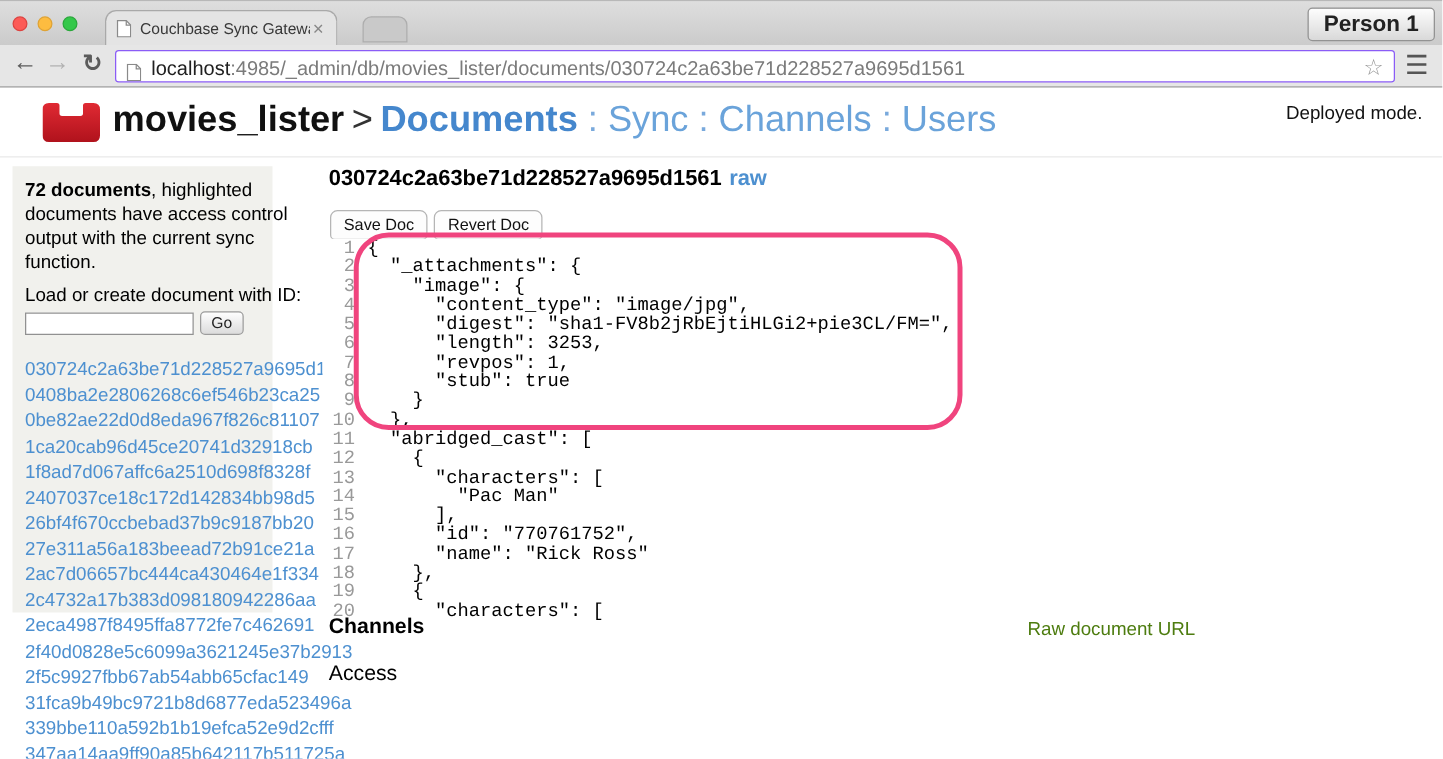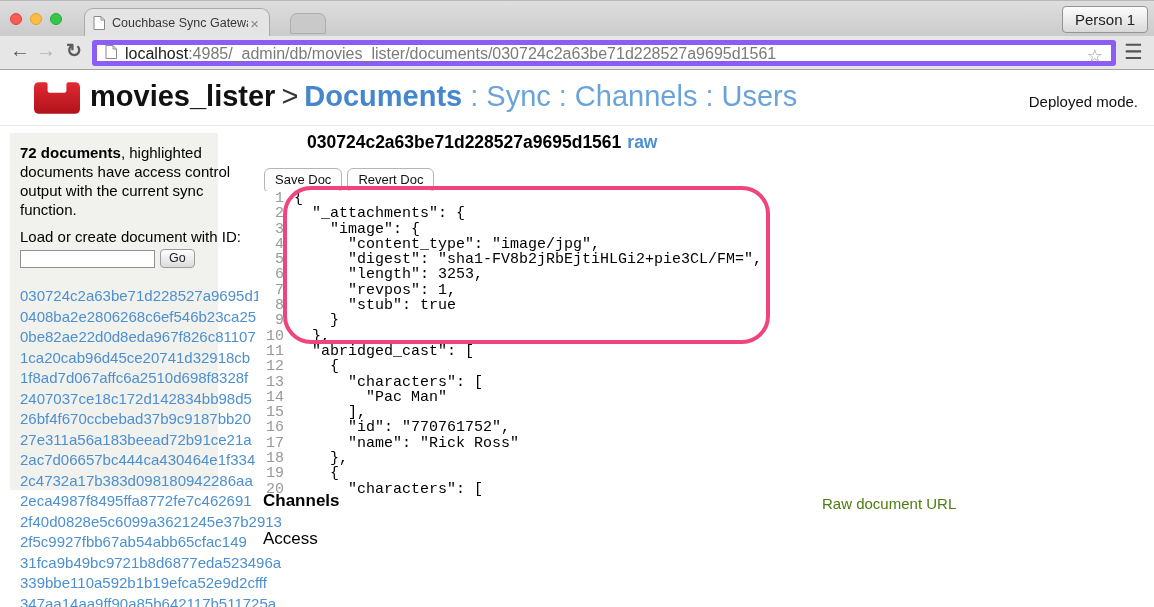--- a/index.html
+++ b/index.html
@@ -18,67 +18,67 @@
   .tab { position:absolute; left:84px; top:7px; width:186px; height:29px;
          background:#e4e4e4; border:1px solid #a9a9a9; border-bottom:none;
          border-radius:9px 9px 0 0; display:flex; align-items:center; padding:0 8px; }
   .tab-title { font-size:12.5px; color:#383838; margin-left:7px; flex:1;
                white-space:nowrap; overflow:hidden; }
   .tab-close { color:#878787; font-size:15px; line-height:1; cursor:default; padding:0 2px; }
   .newtab { position:absolute; left:290px; top:12px; width:36px; height:21px;
             background:#c9c9c9; border:1px solid #adadad; border-radius:7px 7px 0 0; }
   .profile-btn { position:absolute; right:6px; top:5px; height:27px; padding:0 12px;
                  background:linear-gradient(#fdfdfd,#d9d9d9); border:1px solid #939393;
-                 border-radius:4px; font-size:15px; color:#222; display:flex; align-items:center; }
+                 border-radius:4px; font-size:18px; color:#222; display:flex; align-items:center;font-weight:bold; }
   .toolbar { position:absolute; left:0; top:36px; width:1154px; height:34px;
              background:#e6e6e6; border-bottom:1px solid #a2a2a2; }
   .nav-btn { position:absolute; top:3px; font-size:20px; font-weight:bold; color:#5c5c5c;
              width:24px; text-align:center; }
   .nav-back { left:8px; }
   .nav-fwd  { left:34px; color:#b3b3b3; }
   .nav-reload { left:62px; font-size:19px; }
   .omnibox { position:absolute; left:92px; top:4px; width:1024px; height:26px;
-             background:#fff; border:5px solid #8b5cf6; border-radius:3px;
-             display:flex; align-items:flex-start; padding:0 8px; }
+             background:#fff; border:1px solid #8b5cf6; border-radius:3px;
+             display:flex; align-items:flex-end; padding:0 8px; }
   .url { font-size:16px; margin-left:8px; white-space:nowrap; overflow:hidden; flex:1; }
   .url .host { color:#202020; }
   .url .path { color:#7b7b7b; }
   .star { color:#9a9a9a; font-size:18px; margin-left:6px; }
   .menu-icon { position:absolute; left:1124px; top:40px; font-size:21px; color:#555; }
 
   
   .app-header { position:absolute; left:0; top:71px; width:1154px; height:55px;
                 background:#fff; border-bottom:1px solid #e9e9e9; }
   .logo { position:absolute; left:34px; top:11px; }
   .crumbs { position:absolute; left:90px; top:9px; font-size:29px; white-space:nowrap; }
   .crumb-db { font-weight:bold; color:#111; }
   .crumb-gt { color:#333; padding:0 6px; }
   .nav-link { text-decoration:none; color:#6aa3da; }
   .nav-link.active { color:#4587cd; font-weight:bold; }
   .nav-colon { color:#79a9dc; padding:0 8px; }
-  .mode { position:absolute; right:16px; top:11px; font-size:15px; color:#111;margin-top:11px; }
+  .mode { position:absolute; right:16px; top:11px; font-size:15px; color:#111; }
 
   
   .sidebar { position:absolute; left:10px; top:133px; width:208px; height:357px;
              background:#f1f1ed; padding:10px 16px 0 10px; overflow:visible; z-index:1; }
   .summary { font-size:15px; line-height:19px; color:#000; width:228px; }
   .load-label { font-size:15px; color:#000; margin-top:9px; white-space:nowrap; }
   .load-row { margin-top:4px; display:flex; align-items:center; }
   .doc-id-input { width:135px; height:18px; border:1px solid #919191; background:#fff;
                   font-size:13px; padding:0 3px; }
   .go-btn { margin-left:5px; padding:1px 8px 2px; font-size:12.5px; color:#222;
             background:linear-gradient(#fefefe,#dcdcdc); border:1px solid #9c9c9c;
             border-radius:4px; }
   .doc-list { margin-top:18px; }
   .doc-link { display:block; font-size:15px; line-height:20.5px; color:#4d90d0;
               text-decoration:none; white-space:nowrap; }
 
   
   .doc-title { position:absolute; left:263px; top:132px; font-size:17.5px; font-weight:bold;
-               color:#000; z-index:2; white-space:nowrap;margin-left:44px; }
+               color:#000; z-index:2; white-space:nowrap; }
   .raw-link { color:#4d90d0; text-decoration:none; margin-left:6px; }
   .btn-row { position:absolute; left:264px; top:168px; display:flex; gap:5px; z-index:2; }
   .doc-btn { padding:3px 10px 4px; font-size:13px; color:#111; background:#fdfdfd;
              border:1px solid #b5b5b5; border-radius:6px 6px 4px 4px; }
   .editor { position:absolute; left:258px; top:191px; width:896px; height:307px;
             background:#fff; z-index:2; display:flex; }
   .gutter { width:26px; text-align:right; color:#999;
             font:15px/15.3px "Liberation Mono", monospace; }
   .code { margin-left:10px; color:#000; font:15px/15.3px "Liberation Mono", monospace;
           white-space:pre; }

